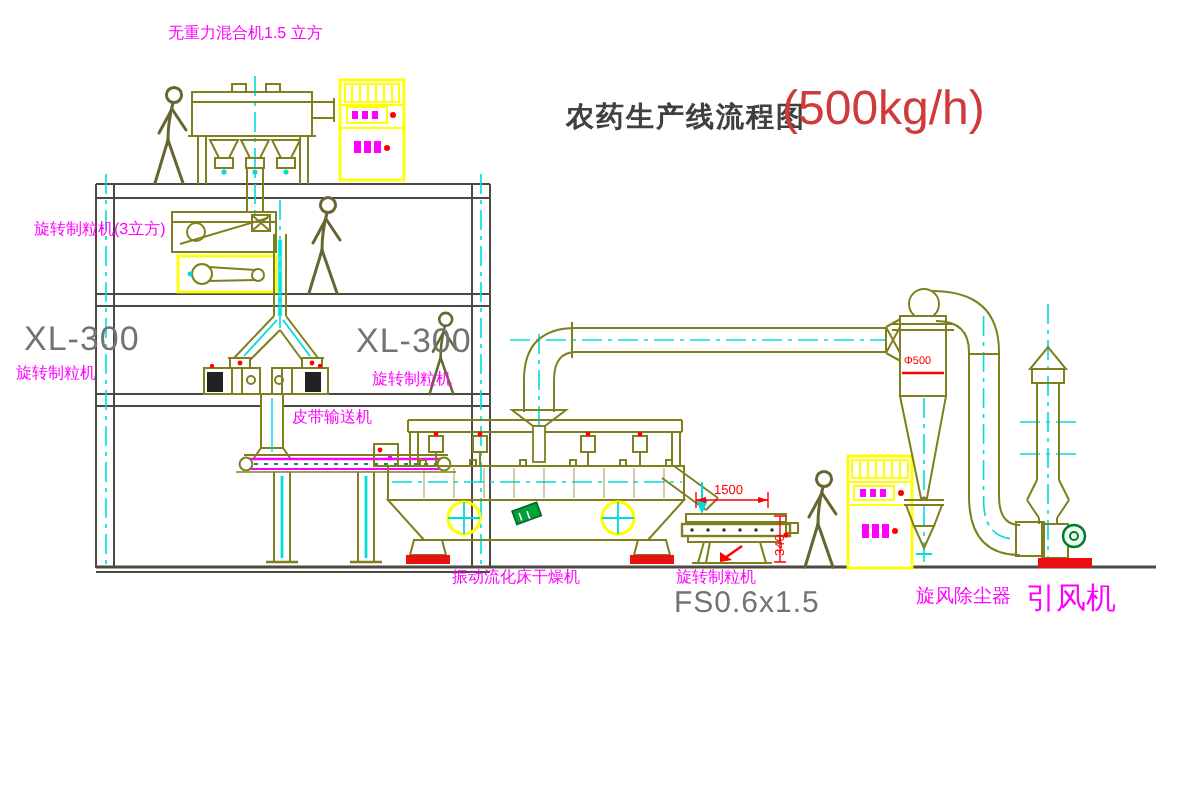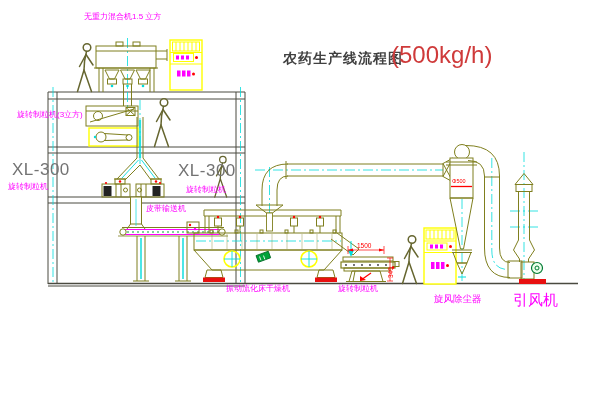--- a/index.html
+++ b/index.html
@@ -297,21 +297,22 @@
 <span class="lbl" style="left:8px;top:183px;font-size:8px">旋转制粒机</span>
 
 <span class="model" style="left:178px;top:162px;font-size:17px">XL-300</span>
 <span class="lbl" style="left:186px;top:186px;font-size:8px">旋转制粒机</span>
 
 <span class="lbl" style="left:146px;top:205px;font-size:8px">皮带输送机</span>
 
 <span class="lbl" style="left:226px;top:285px;font-size:8px">振动流化床干燥机</span>
 
 <span class="lbl" style="left:338px;top:285px;font-size:8px">旋转制粒机</span>
-
-<span class="lbl" style="left:434px;top:294px;font-size:9.5px">旋风除尘器</span>
+<span class="model" style="left:337px;top:294px;font-size:15px">FS0.6x1.5</span>
+
+<span class="lbl" style="left:458px;top:294px;font-size:9.5px">旋风除尘器</span>
 <span class="lbl" style="left:513px;top:292px;font-size:15px">引风机</span>
 
 <span class="dim" style="left:357px;top:243px;font-size:6.5px">1500</span>
 <span class="dim vert" style="left:388px;top:278px;font-size:6.5px">340</span>
 <span class="dim" style="left:452px;top:179px;font-size:5.5px">Φ500</span>
 
 </div>
 
 </body></html>

